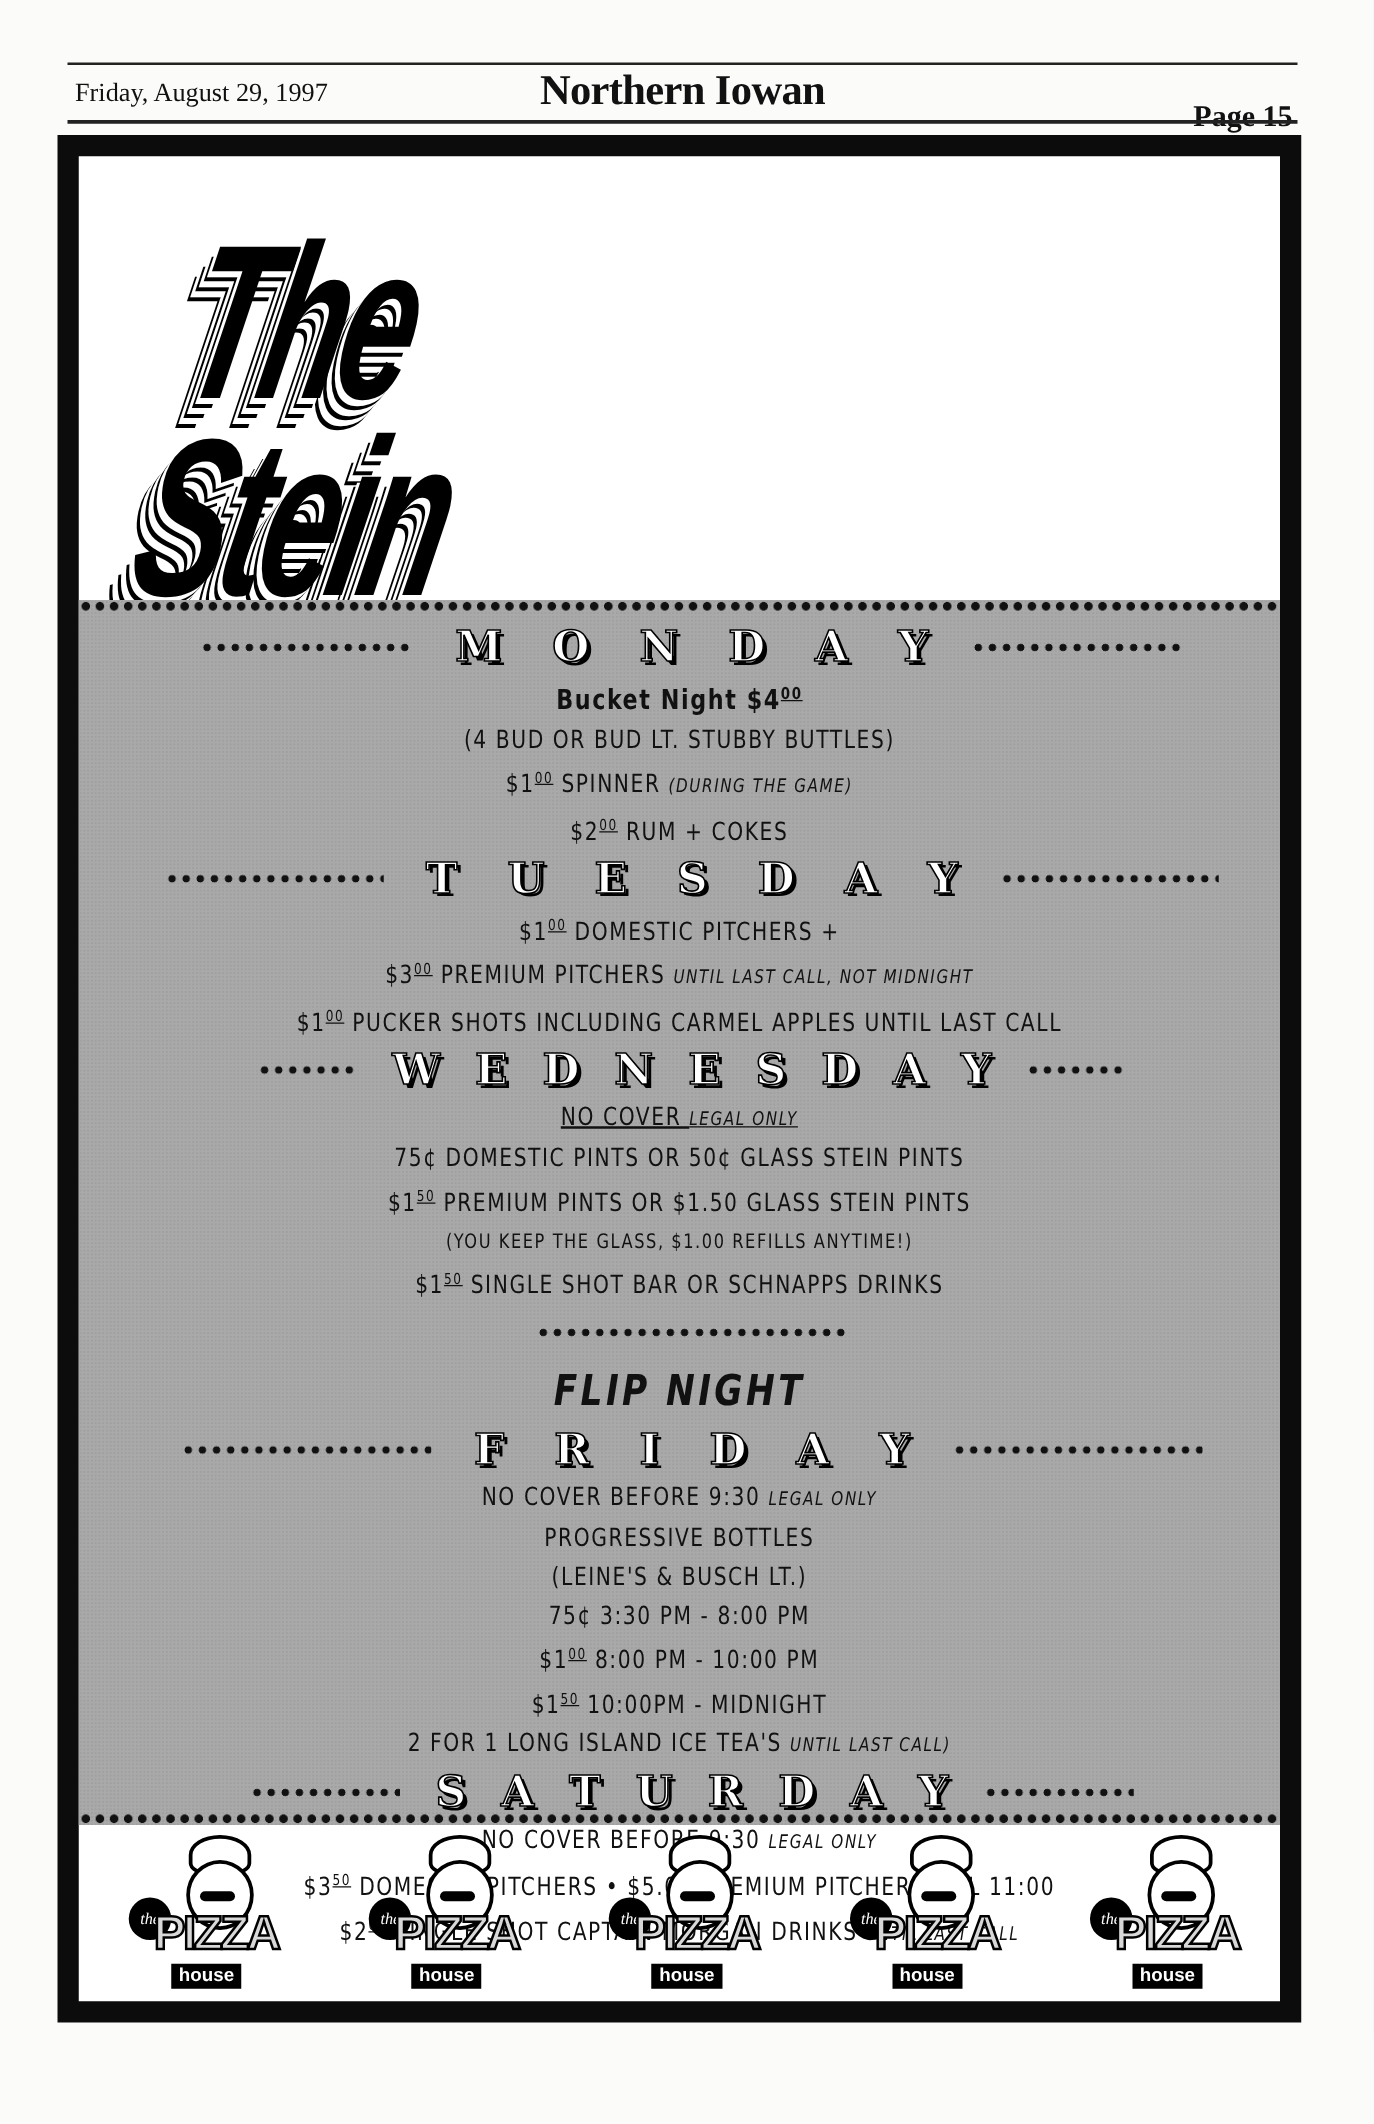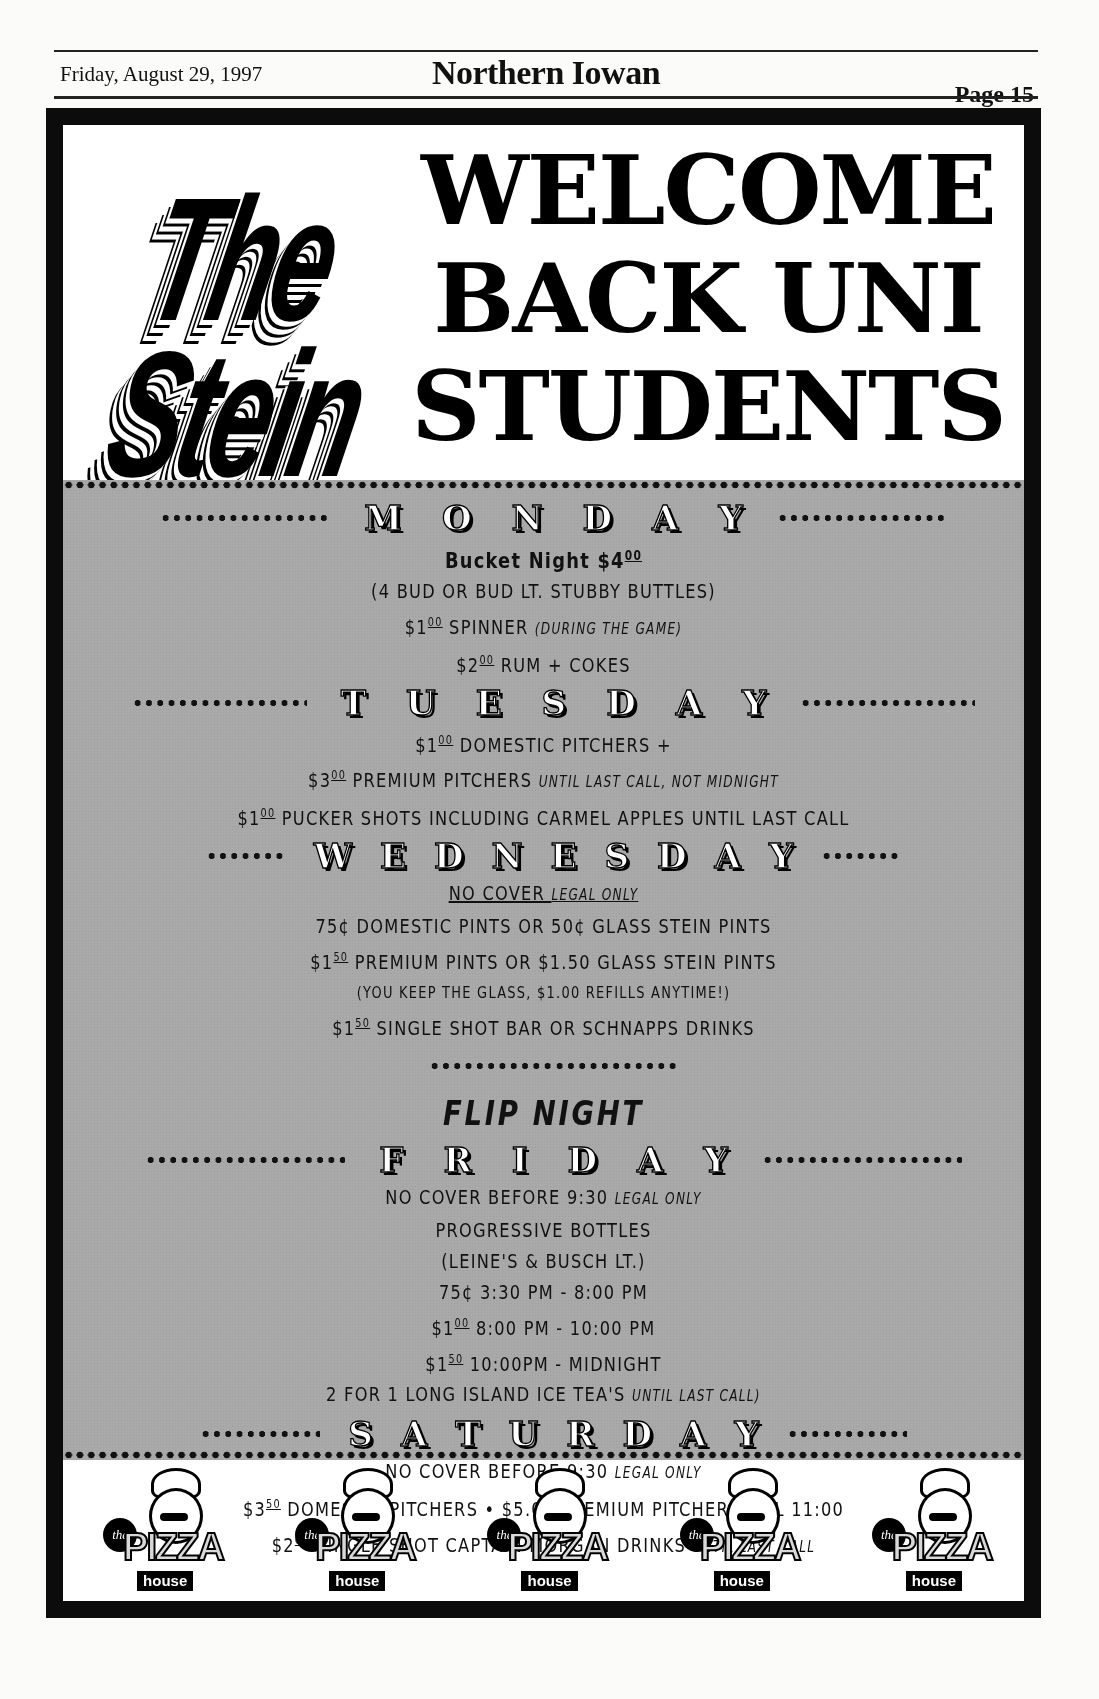--- a/index.html
+++ b/index.html
@@ -53,25 +53,20 @@
   <div class="title">Northern Iowan</div>
   <span class="page">Page 15</span>
 </div>
 <div class="rule" style="top:96px;height:3px;"></div>
 
 <div class="frame">
   <div class="top">
     <div class="logo">
       <div class="w the">The</div>
       <div class="w stein">Stein</div>
-    </div>
-    <div class="welcome">
-      <div>WELCOME</div>
-      <div>BACK UNI</div>
-      <div>STUDENTS</div>
     </div>
   </div>
 
   <div class="gray">
     <div class="dots top"></div>
     <div class="menu" id="menu">
         <div class="dayrow">
           <div class="ld" style="width: 170px;"></div>
           <div class="dayname"><span style="margin:0 20px">M</span><span style="margin:0 20px">O</span><span style="margin:0 20px">N</span><span style="margin:0 20px">D</span><span style="margin:0 20px">A</span><span style="margin:0 20px">Y</span></div>
           <div class="ld" style="width: 170px;"></div>

